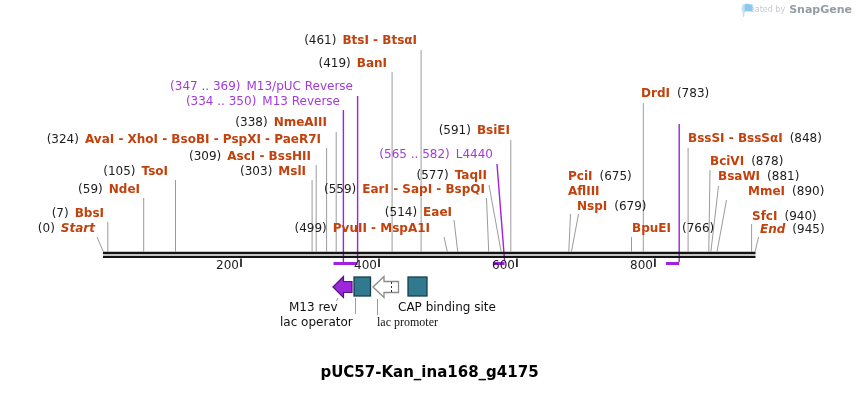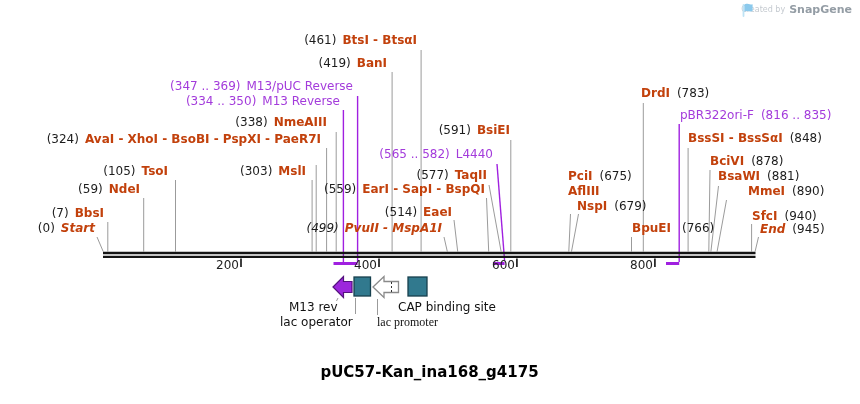--- a/index.html
+++ b/index.html
@@ -106,34 +106,34 @@
       <rect x="408" y="277" width="19" height="19" fill="#31798E" stroke="#17404E" stroke-width="1.3"></rect>
     </g>
   </svg>
 
   <div class="lbl coords-first" style="right:443px;top:34px;"><span class="coords">(461)</span><span class="name">BtsI - BtsαI</span></div>
   <div class="lbl coords-first" style="right:473px;top:57px;"><span class="coords">(419)</span><span class="name">BanI</span></div>
   <div class="lbl coords-first purple" style="right:507px;top:80px;"><span class="coords">(347 .. 369)</span><span class="name">M13/pUC Reverse</span></div>
   <div class="lbl coords-first purple" style="right:520px;top:95px;"><span class="coords">(334 .. 350)</span><span class="name">M13 Reverse</span></div>
   <div class="lbl coords-first" style="right:533px;top:116px;"><span class="coords">(338)</span><span class="name">NmeAIII</span></div>
   <div class="lbl coords-first" style="right:539px;top:133px;"><span class="coords">(324)</span><span class="name">AvaI - XhoI - BsoBI - PspXI - PaeR7I</span></div>
+  <div class="lbl coords-first" style="right:549px;top:150px;"><span class="coords">(309)</span><span class="name">AscI - BssHII</span></div>
   <div class="lbl coords-first" style="right:692px;top:165px;"><span class="coords">(105)</span><span class="name">TsoI</span></div>
   <div class="lbl coords-first" style="right:554px;top:165px;"><span class="coords">(303)</span><span class="name">MslI</span></div>
   <div class="lbl coords-first" style="right:720px;top:183px;"><span class="coords">(59)</span><span class="name">NdeI</span></div>
   <div class="lbl coords-first" style="right:375px;top:183px;"><span class="coords">(559)</span><span class="name">EarI - SapI - BspQI</span></div>
   <div class="lbl coords-first" style="right:756px;top:207px;"><span class="coords">(7)</span><span class="name">BbsI</span></div>
   <div class="lbl coords-first" style="right:765px;top:222px;"><span class="coords">(0)</span><span class="name ital">Start</span></div>
-  <div class="lbl coords-first" style="right:418px;top:222px;font-style:italic;"><span class="coords">(499)</span><span class="name">PvuII - MspA1I</span></div>
+  <div class="lbl coords-first" style="right:430px;top:222px;"><span class="coords">(499)</span><span class="name">PvuII - MspA1I</span></div>
   <div class="lbl coords-first" style="right:408px;top:206px;"><span class="coords">(514)</span><span class="name">EaeI</span></div>
   <div class="lbl coords-first" style="right:373px;top:169px;"><span class="coords">(577)</span><span class="name">TaqII</span></div>
   <div class="lbl coords-first purple" style="right:367px;top:148px;"><span class="coords">(565 .. 582)</span><span class="name">L4440</span></div>
   <div class="lbl coords-first" style="right:350px;top:124px;"><span class="coords">(591)</span><span class="name">BsiEI</span></div>
 
   <div class="lbl name-first" style="left:641px;top:87px;"><span class="name">DrdI</span><span class="coords">(783)</span></div>
-  <div class="lbl name-first purple" style="left:680px;top:109px;"><span class="name">pBR322ori-F</span><span class="coords">(816 .. 835)</span></div>
   <div class="lbl name-first" style="left:688px;top:132px;"><span class="name">BssSI - BssSαI</span><span class="coords">(848)</span></div>
   <div class="lbl name-first" style="left:710px;top:155px;"><span class="name">BciVI</span><span class="coords">(878)</span></div>
   <div class="lbl name-first" style="left:718px;top:170px;"><span class="name">BsaWI</span><span class="coords">(881)</span></div>
   <div class="lbl name-first" style="left:748px;top:185px;"><span class="name">MmeI</span><span class="coords">(890)</span></div>
   <div class="lbl name-first" style="left:568px;top:170px;"><span class="name">PciI</span><span class="coords">(675)</span></div>
   <div class="lbl name-first" style="left:568px;top:185px;"><span class="name">AflIII</span></div>
   <div class="lbl name-first" style="left:577px;top:200px;"><span class="name">NspI</span><span class="coords">(679)</span></div>
   <div class="lbl name-first" style="left:632px;top:222px;"><span class="name">BpuEI</span><span class="coords" style="margin-left:11px;">(766)</span></div>
   <div class="lbl name-first" style="left:752px;top:210px;"><span class="name">SfcI</span><span class="coords">(940)</span></div>
   <div class="lbl name-first" style="left:760px;top:223px;"><span class="name ital">End</span><span class="coords">(945)</span></div>

